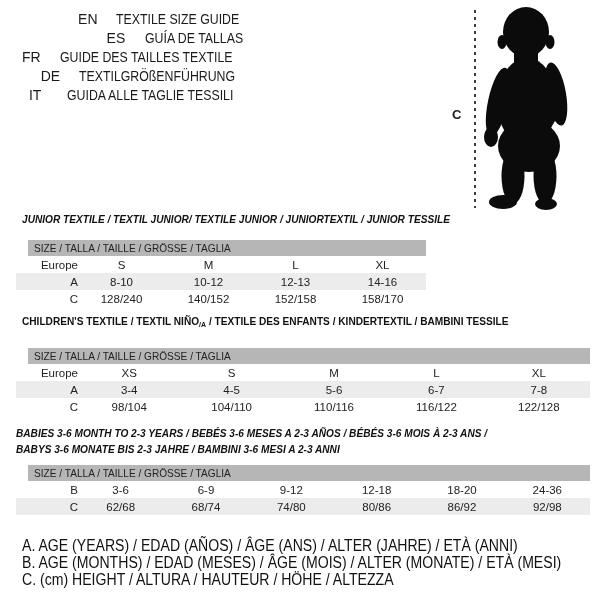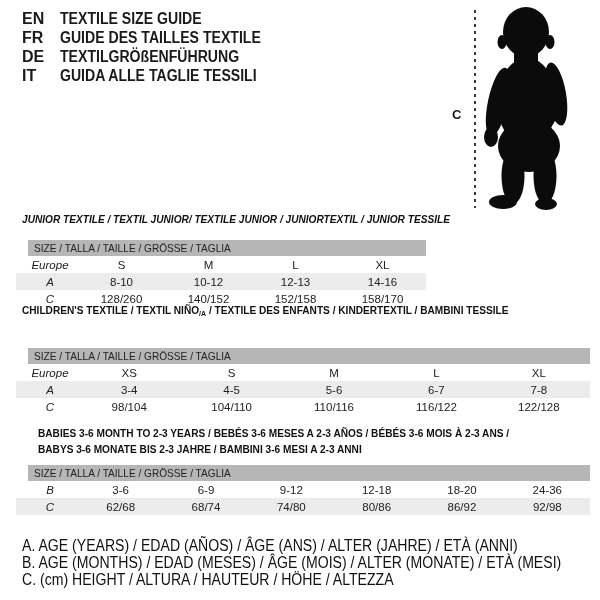--- a/index.html
+++ b/index.html
@@ -5,53 +5,57 @@
   * { margin:0; padding:0; box-sizing:border-box; }
   html,body { background:#fff; }
   .page {
     position:relative; width:600px; height:600px; background:#ffffff;
     font-family:"Liberation Sans","DejaVu Sans",sans-serif; color:#1a1a1a; overflow:hidden;
   }
   .cond { display:inline-block; transform:scaleX(0.88); transform-origin:0 50%; white-space:nowrap; }
 
   
   .langs { position:absolute; left:22px; top:9px; }
-  .lang-row { display:flex; height:19px; align-items:center; font-weight:bold; font-size:16px; }
+  .lang-row { display:flex; height:19px; align-items:center; font-weight:normal; font-size:14px;justify-content:flex-end; }
   .lang-code { flex:0 0 38px; }
 
   
   .figure { position:absolute; left:450px; top:4px; width:145px; height:208px; }
   .figure svg { display:block; }
 
   
   .sec-title { position:absolute; font-weight:bold; font-size:11.5px; color:#111; }
   .sub { font-size:8px; vertical-align:-2px; }
 
   
   .tbl { position:absolute; }
   .size-bar { height:16px; background:#b6b6b6; display:flex; align-items:center;
               padding-left:6px; font-size:11.5px; color:#222;margin-left:12px; }
   .row { display:flex; height:17px; align-items:center; font-size:11.5px; color:#222; }
   .row.alt { background:#ececec; }
   .cell { flex:1; text-align:center; }
-  .cell.label { flex:0 0 62px; text-align:center; padding-left:6px;font-style:italic; }
+  .cell.label { flex:0 0 62px; text-align:right; padding-left:6px; }
 
   
   .legend { position:absolute; left:22px; top:537px; }
   .legend-line { height:17px; line-height:17px; font-weight:normal; font-size:16px; color:#111; }
 </style>
 </head>
 <body>
 
 <div class="page">
 
   <div class="langs">
     <div class="lang-row">
       <span class="lang-code">EN</span>
       <span class="cond">TEXTILE SIZE GUIDE</span>
+    </div>
+    <div class="lang-row">
+      <span class="lang-code">ES</span>
+      <span class="cond">GUÍA DE TALLAS</span>
     </div>
     <div class="lang-row">
       <span class="lang-code">FR</span>
       <span class="cond">GUIDE DES TAILLES TEXTILE</span>
     </div>
     <div class="lang-row">
       <span class="lang-code">DE</span>
       <span class="cond">TEXTILGRÖßENFÜHRUNG</span>
     </div>
     <div class="lang-row">
@@ -99,28 +103,28 @@
     </div>
     <div class="row alt">
       <div class="cell label">A</div>
       <div class="cell">8-10</div>
       <div class="cell">10-12</div>
       <div class="cell">12-13</div>
       <div class="cell">14-16</div>
     </div>
     <div class="row">
       <div class="cell label">C</div>
-      <div class="cell">128/260</div>
+      <div class="cell">128/240</div>
       <div class="cell">140/152</div>
       <div class="cell">152/158</div>
       <div class="cell">158/170</div>
     </div>
   </div>
 
-  <div class="sec-title" style="left:22px; top:304px;">
+  <div class="sec-title" style="left:22px; top:315px;">
     <span class="cond"><span>CHILDREN'S TEXTILE / TEXTIL NIÑO</span><span class="sub">/A</span><span> / TEXTILE DES ENFANTS / KINDERTEXTIL / BAMBINI TESSILE</span></span>
   </div>
   <div class="tbl" style="left:16px; top:348px; width:574px;">
     <div class="size-bar">
       <span class="cond">SIZE / TALLA / TAILLE / GRÖSSE / TAGLIA</span>
     </div>
     <div class="row">
       <div class="cell label">Europe</div>
       <div class="cell">XS</div>
       <div class="cell">S</div>
@@ -139,21 +143,21 @@
     <div class="row">
       <div class="cell label">C</div>
       <div class="cell">98/104</div>
       <div class="cell">104/110</div>
       <div class="cell">110/116</div>
       <div class="cell">116/122</div>
       <div class="cell">122/128</div>
     </div>
   </div>
 
-  <div class="sec-title" style="left:38px; top:425px; line-height:16px;">
+  <div class="sec-title" style="left:16px; top:425px; line-height:16px;font-style:italic;">
     <span class="cond">BABIES 3-6 MONTH TO 2-3 YEARS / BEBÉS 3-6 MESES A 2-3 AÑOS / BÉBÉS 3-6 MOIS À 2-3 ANS /</span><br>
     <span class="cond">BABYS 3-6 MONATE BIS 2-3 JAHRE / BAMBINI 3-6 MESI A 2-3 ANNI</span>
   </div>
   <div class="tbl" style="left:16px; top:465px; width:574px;">
     <div class="size-bar">
       <span class="cond">SIZE / TALLA / TAILLE / GRÖSSE / TAGLIA</span>
     </div>
     <div class="row">
       <div class="cell label">B</div>
       <div class="cell">3-6</div>

